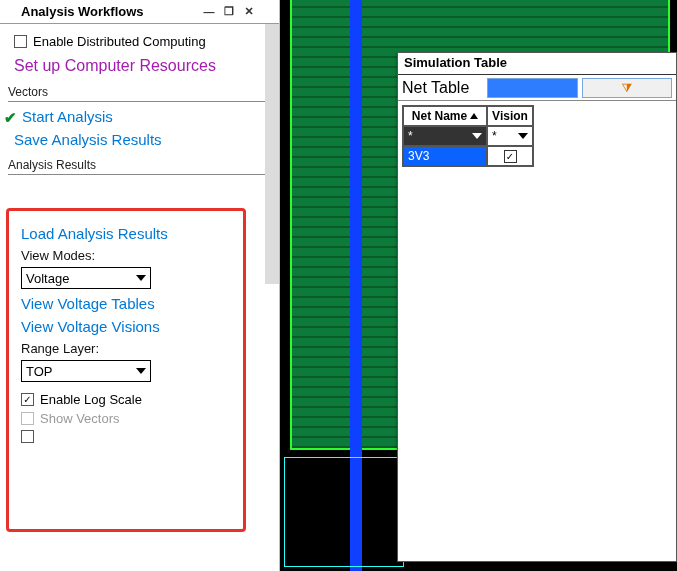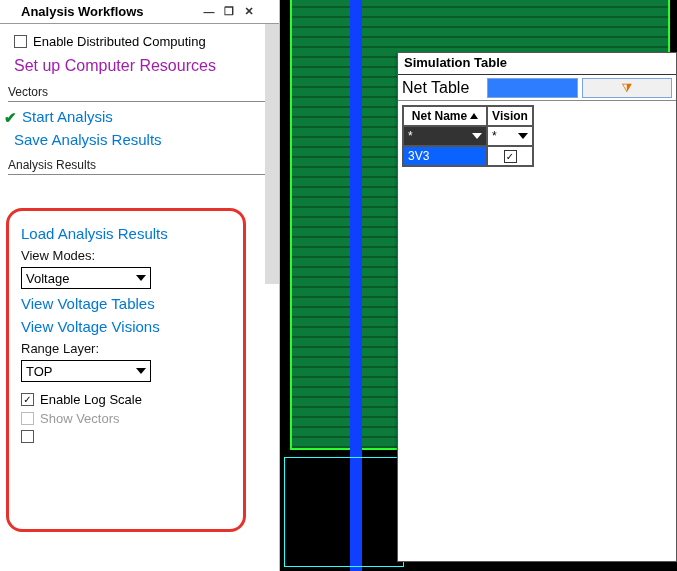--- a/index.html
+++ b/index.html
@@ -97,21 +97,21 @@
     width: 0; height: 0;
     border-left: 5px solid transparent;
     border-right: 5px solid transparent;
     border-top: 6px solid #000;
   }
   .highlight-box {
     position: absolute;
     left: 6px; top: 208px;
     width: 240px; height: 324px;
     border: 3px solid #e6322a;
-    border-radius: 16px;
+    border-radius: 4px;
     padding: 8px 8px 8px 12px;
     pointer-events: none;
   }
   .highlight-box > * { pointer-events: auto; }
   .scrollbar-stub {
     position: absolute;
     right: 0; top: 24px;
     width: 14px; height: 260px;
     background: #dcdcdc;
   }

